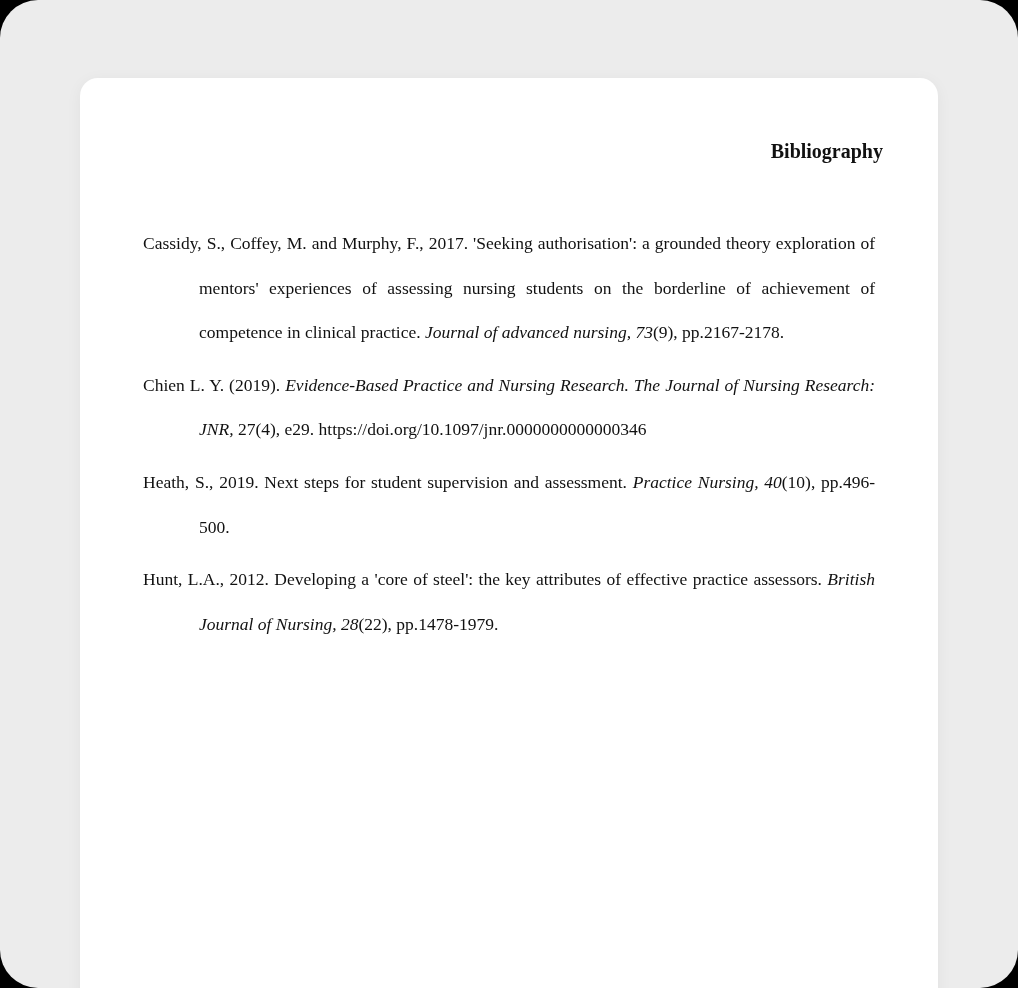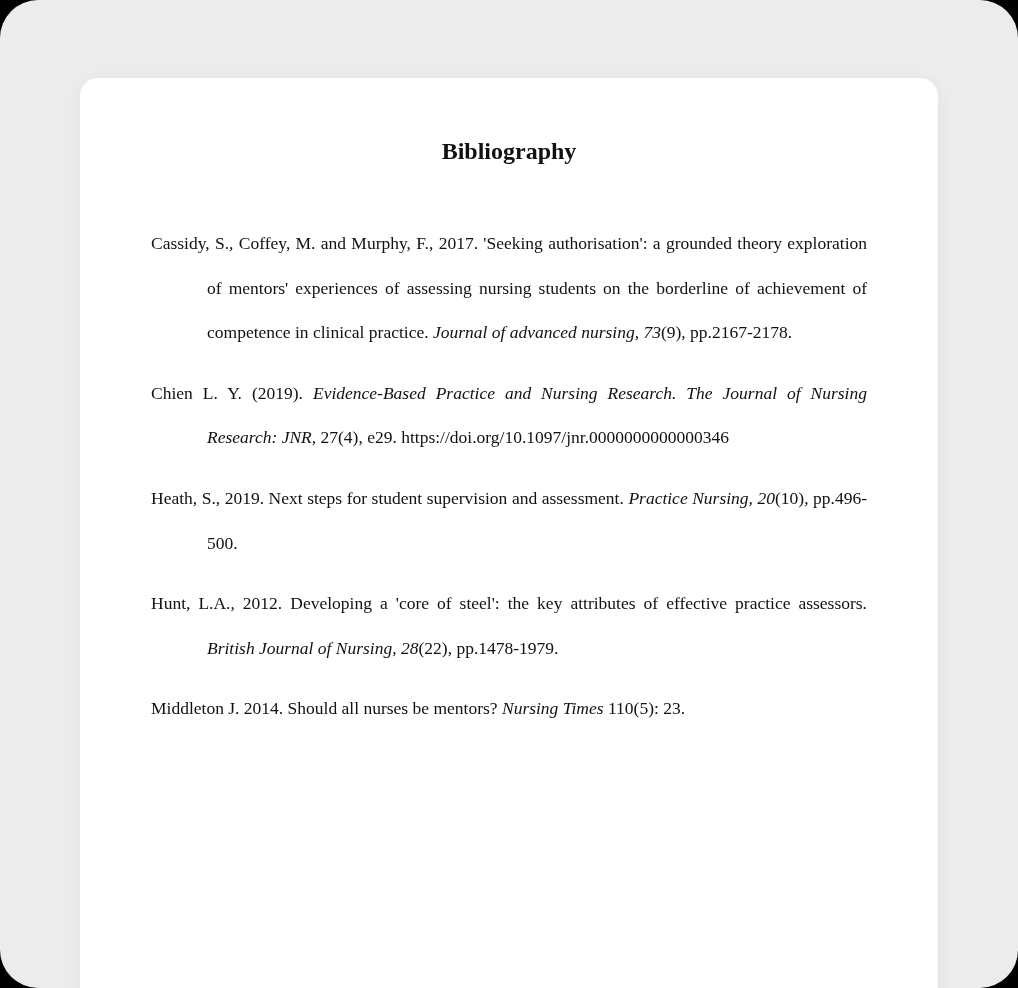--- a/index.html
+++ b/index.html
@@ -24,46 +24,45 @@
     height: 1150px;
     background: #ffffff;
     border-radius: 18px;
     box-shadow: 0 3px 16px rgba(0,0,0,0.05);
     box-sizing: border-box;
     padding: 62px 55px 60px 55px;
     color: #111111;
   }
   .doc-title {
     margin: 0 0 59px 0;
-    font-size: 24px;
+    font-size: 20px;
     line-height: 22px;
     font-weight: bold;
-    text-align: center;
+    text-align: right;
     color: #111111;
   }
   .references p {
-    margin: 16px;
+    margin: 8px;
     font-size: 17.5px;
     line-height: 44.6px;
     text-align: justify;
     padding-left: 56px;
     text-indent: -56px;
     color: #111111;
   }
   .references .it {
     font-style: italic;
   }
 </style>
 </head>
 <body>
 
 <div class="screen">
   <div class="page">
     <h1 class="doc-title">Bibliography</h1>
     <div class="references">
         <p><span>Cassidy, S., Coffey, M. and Murphy, F., 2017. 'Seeking authorisation': a grounded theory exploration of mentors' experiences of assessing nursing students on the borderline of achievement of competence in clinical practice. </span><span class="it">Journal of advanced nursing, 73</span><span>(9), pp.2167-2178.</span></p>
         <p><span>Chien L. Y. (2019). </span><span class="it">Evidence-Based Practice and Nursing Research. The Journal of Nursing Research: JNR,</span><span> 27(4), e29. https://doi.org/10.1097/jnr.0000000000000346</span></p>
-        <p><span>Heath, S., 2019. Next steps for student supervision and assessment. </span><span class="it">Practice Nursing, 20</span><span>(10), pp.496-500.</span></p>
+        <p><span>Heath, S., 2019. Next steps for student supervision and assessment. </span><span class="it">Practice Nursing, 40</span><span>(10), pp.496-500.</span></p>
         <p><span>Hunt, L.A., 2012. Developing a 'core of steel': the key attributes of effective practice assessors. </span><span class="it">British Journal of Nursing, 28</span><span>(22), pp.1478-1979.</span></p>
-        <p><span>Middleton J. 2014. Should all nurses be mentors? </span><span class="it">Nursing Times</span><span> 110(5): 23.</span></p>
       </div>
   </div>
 </div>
 
 </body></html>

